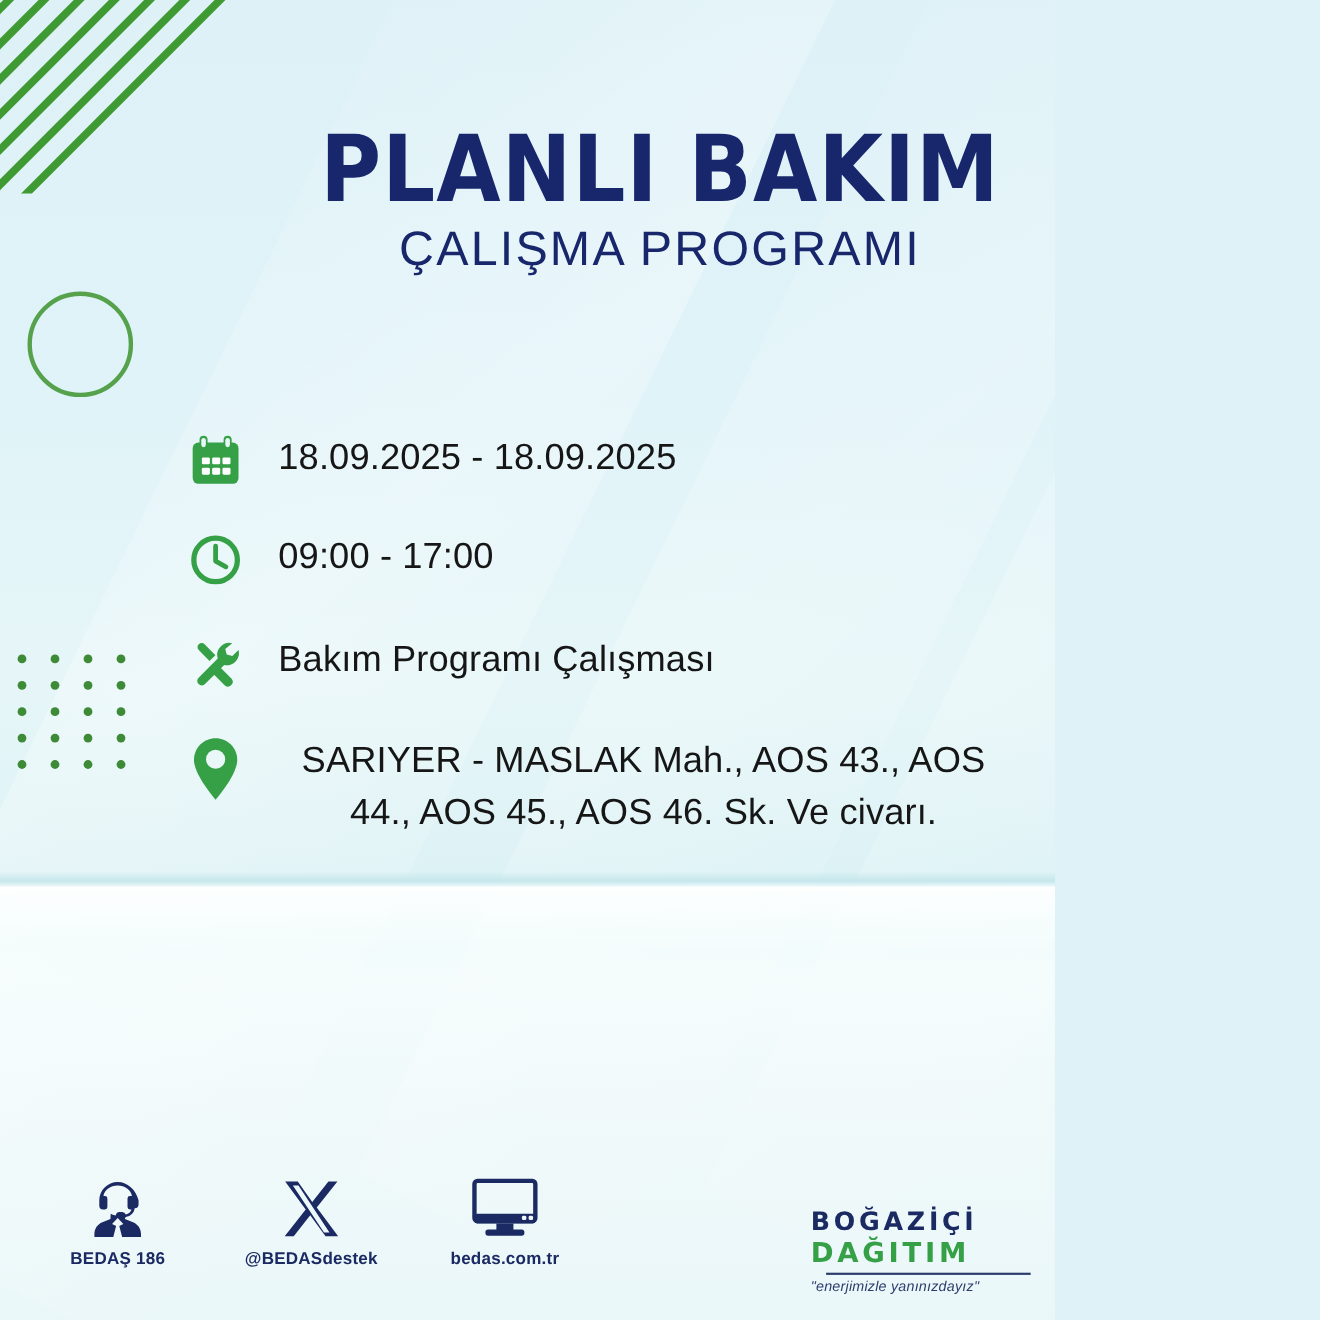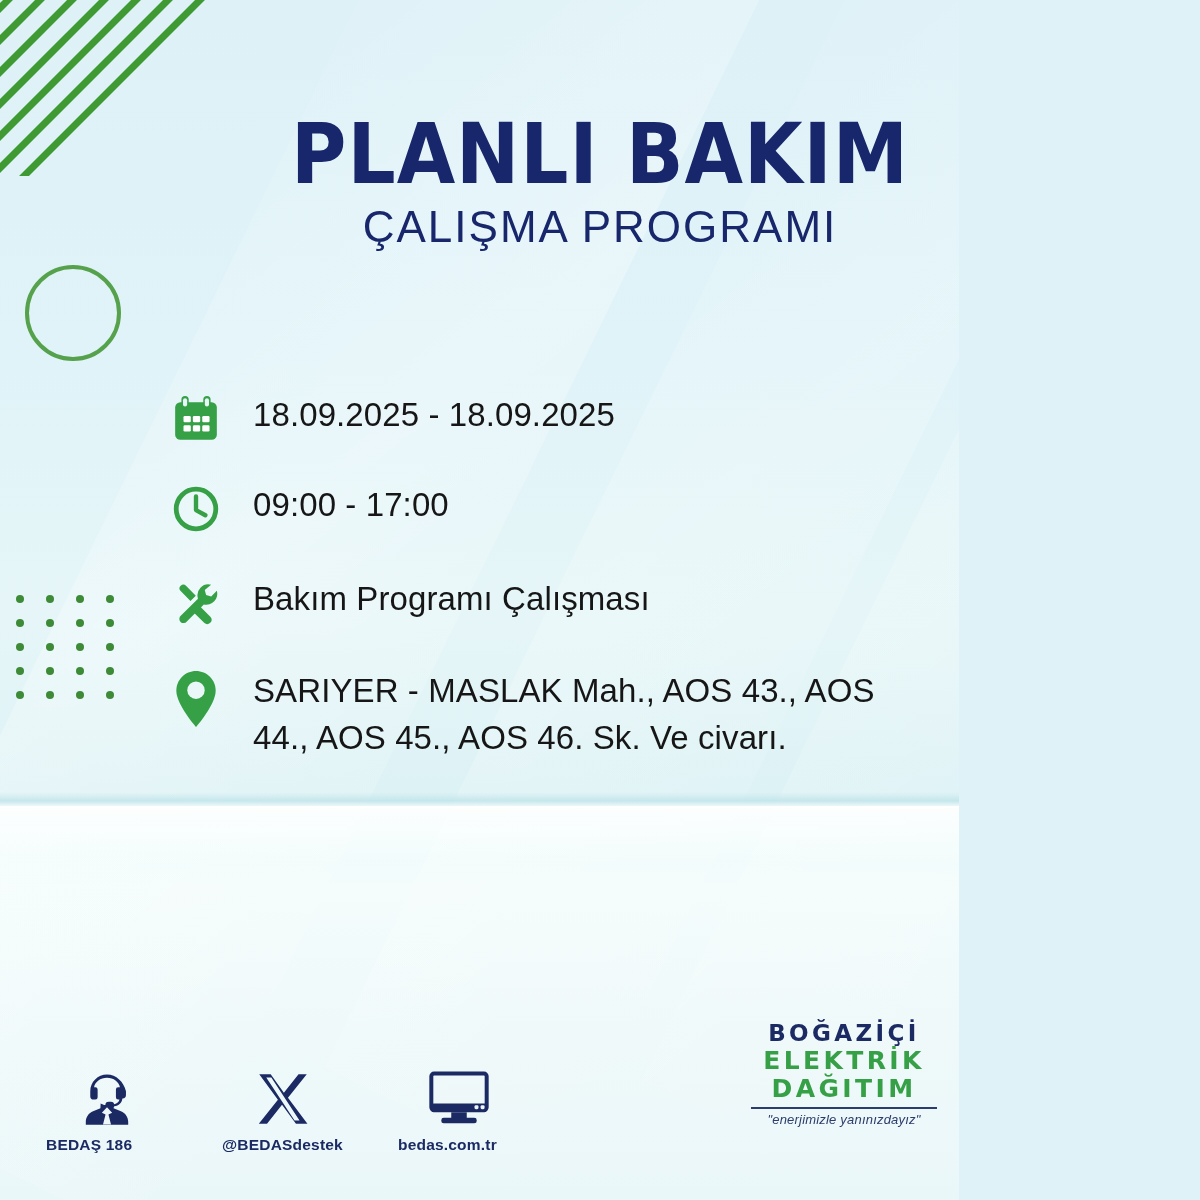--- a/index.html
+++ b/index.html
@@ -116,42 +116,42 @@
   .row .txt {
     font-size:33px;
     color:#161616;
     line-height:1.42;
     padding-left:26px;
     letter-spacing:.1px;
   }
   #row-date { margin-bottom:38px; }
   #row-time { margin-bottom:42px;text-align:right; }
   #row-type { margin-bottom:40px; }
-  #row-loc .txt { max-width:690px; }
+  #row-loc .txt { max-width:690px;text-align:center; }
 
   
   .footer-contacts {
     position:absolute; left:46px; top:1068px;
     display:flex; gap:54px;
   }
-  .contact { width:122px; }
+  .contact { width:122px; text-align:center; }
   .contact .c-ico { height:62px; display:flex; align-items:center; justify-content:center; }
   .contact .c-lbl {
     margin-top:6px;
     font-size:15.5px;
     font-weight:bold;
     color:#1b2a63;
     letter-spacing:.2px;
     white-space:nowrap;
   }
 
   .brand {
-    position:absolute; right:8px; top:1021px;
+    position:absolute; right:8px; top:1099px;
     width:214px;
-    text-align:center;
+    text-align:left;
   }
   .brand-l1, .brand-l2, .brand-l3 {
     font-weight:bold;
     letter-spacing:3.4px;
     line-height:1.12;
     font-size:25px;
     font-family:"DejaVu Sans", sans-serif;
   }
   .brand-l1 { color:#1b2a63; font-size:23px; }
   .brand-l2 { color:#35a045; }
@@ -344,19 +344,18 @@
           <rect x="12" y="43" width="32" height="5" rx="2.2" fill="#1b2a63"></rect>
         </svg>
       </div>
       <div class="c-lbl">bedas.com.tr</div>
     </div>
 
   </div>
 
   <div class="brand">
     <div class="brand-l1">BOĞAZİÇİ</div>
-    <div class="brand-l2">ELEKTRİK</div>
     <div class="brand-l3">DAĞITIM</div>
     <div class="brand-rule"></div>
     <div class="brand-tag">"enerjimizle yanınızdayız"</div>
   </div>
 
 </div>
 
 </body></html>

